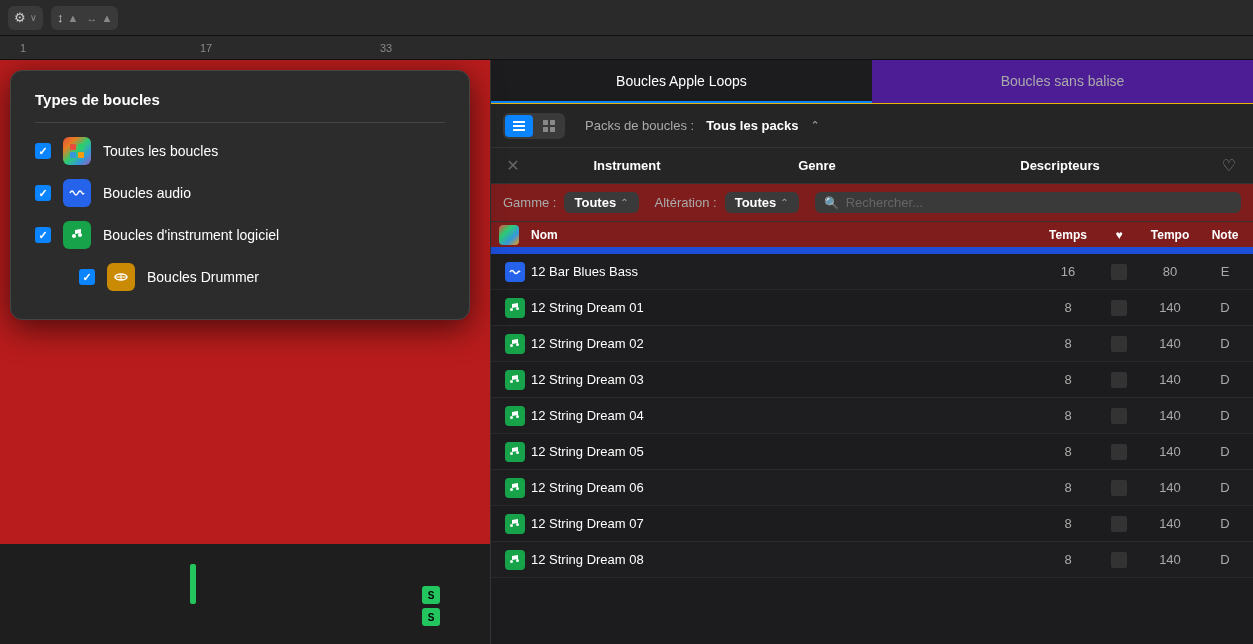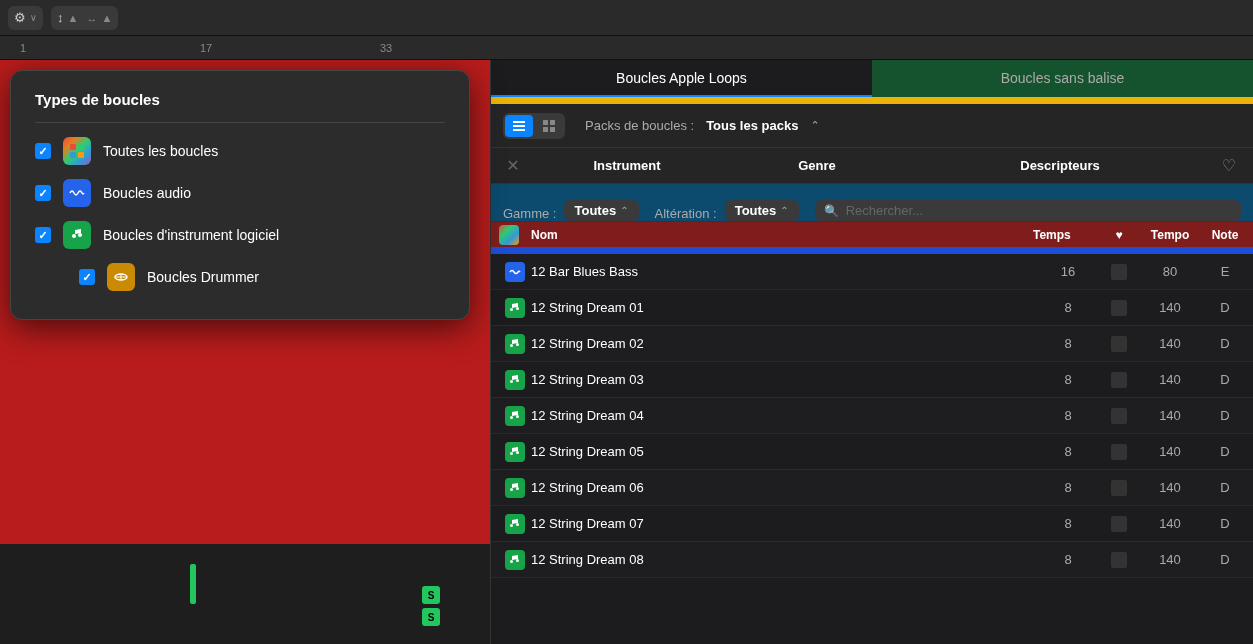--- a/index.html
+++ b/index.html
@@ -184,22 +184,22 @@
       flex: 1;
       background: #1c1c1e;
       display: flex;
       flex-direction: column;
       border-left: 1px solid #333;
     }
 
     
     .tabs-row {
       display: flex;
-      background: #14532d;
-      border-bottom: 7px solid #eab308;
+      background: #4c1d95;
+      border-bottom: 1px solid #eab308;
       height: 44px;
     }
     .tab {
       flex: 1;
       display: flex;
       align-items: center;
       justify-content: center;
       font-size: 14px;
       font-weight: 500;
       color: #aaa;
@@ -290,22 +290,22 @@
       display: flex;
       align-items: center;
       justify-content: center;
       color: #888;
       font-size: 16px;
     }
 
     
     .scale-row {
       display: flex;
-      align-items: flex-end;
-      background: #0c4a6e;
+      align-items: center;
+      background: #7f1d1d;
       border-bottom: 1px solid #333;
       height: 38px;
       padding: 0 12px;
       gap: 8px;
     }
     .scale-label {
       font-size: 13px;
       color: #aaa;
     }
     .scale-dropdown {
@@ -345,21 +345,21 @@
     .list-header {
       display: flex;
       align-items: center;
       background: #7f1d1d;
       border-bottom: 7px solid #1d4ed8;
       height: 32px;
       padding: 0 8px;
     }
     .lh-icon { width: 32px; }
     .lh-name { flex: 1; font-size: 12px; font-weight: 600; color: #ffffff; }
-    .lh-temps { width: 70px; font-size: 12px; font-weight: 600; color: #ffffff; }
+    .lh-temps { width: 70px; text-align: center; font-size: 12px; font-weight: 600; color: #ffffff; }
     .lh-fav { width: 32px; text-align: center; font-size: 12px; font-weight: 600; color: #ffffff; }
     .lh-tempo { width: 70px; text-align: center; font-size: 12px; font-weight: 600; color: #ffffff; }
     .lh-note { width: 40px; text-align: center; font-size: 12px; font-weight: 600; color: #ffffff; }
 
     
     .list-area {
       flex: 1;
       overflow-y: auto;
       background: #1c1c1e;
     }

